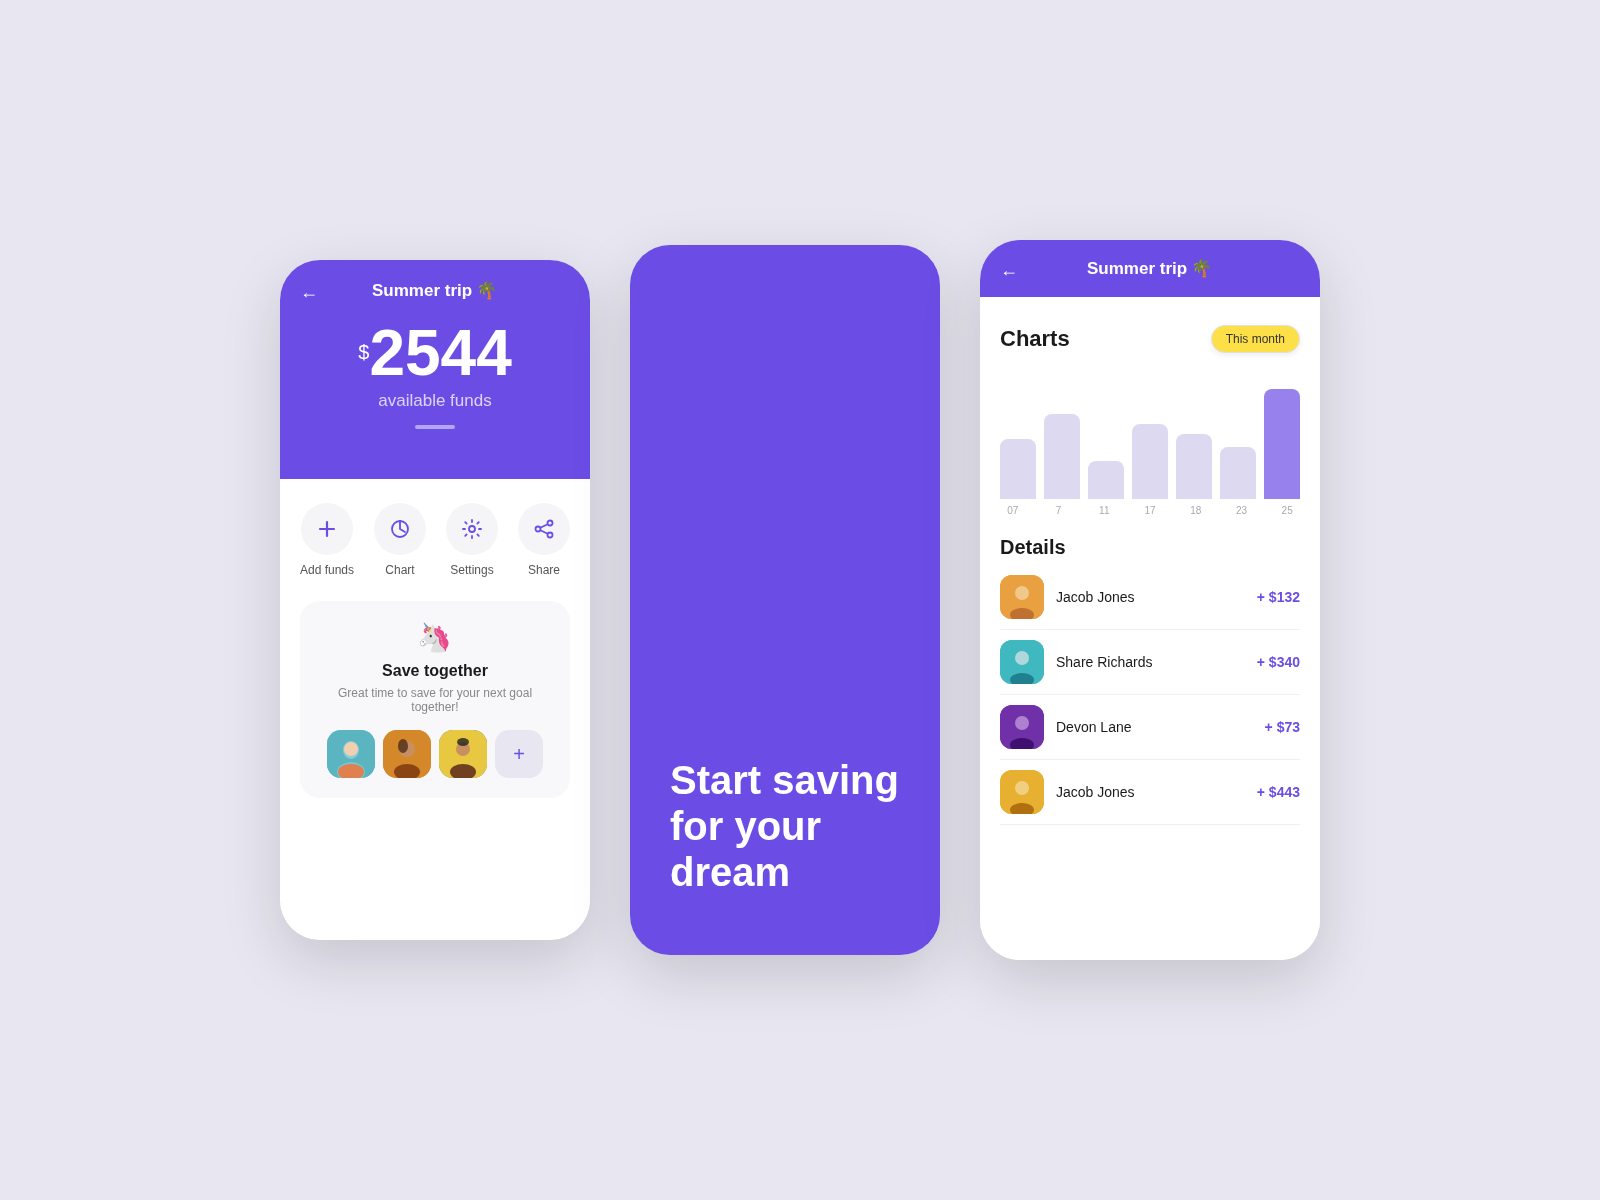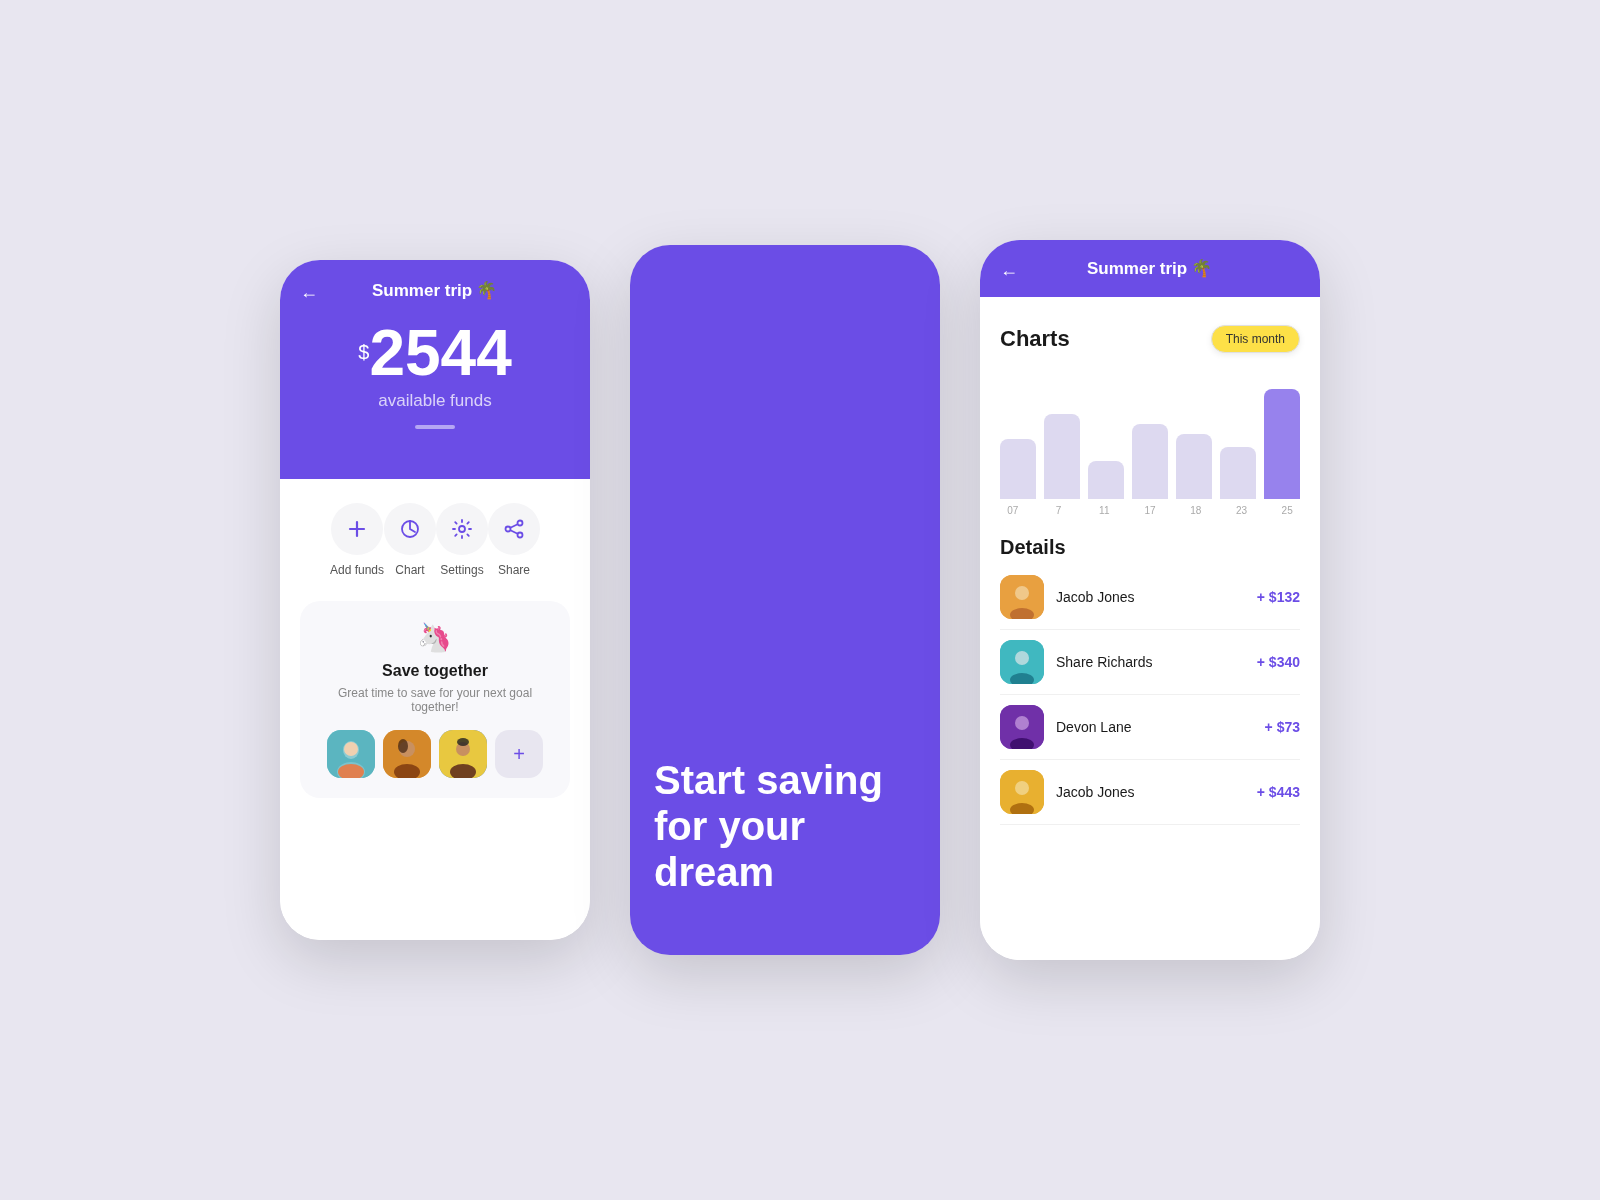--- a/index.html
+++ b/index.html
@@ -36,21 +36,21 @@
       flex-direction: column;
     }
     .phone-2 {
       width: 310px;
       height: 710px;
       background: #6b4de6;
       display: flex;
       flex-direction: column;
       align-items: flex-start;
       justify-content: flex-end;
-      padding: 50px 24px;
+      padding: 50px 40px;
     }
     .phone-3 {
       width: 340px;
       height: 720px;
       background: #fff;
       display: flex;
       flex-direction: column;
       overflow: hidden;
     }
 
@@ -106,21 +106,21 @@
 
     
     .p1-white {
       background: #fff;
       flex: 1;
       padding: 24px 20px;
       border-radius: 0 0 40px 40px;
     }
     .p1-actions {
       display: flex;
-      justify-content: center;
+      justify-content: space-between;
       margin-bottom: 24px;
     }
     .p1-action {
       display: flex;
       flex-direction: column;
       align-items: center;
       gap: 8px;
       cursor: pointer;
     }
     .p1-action-icon {

